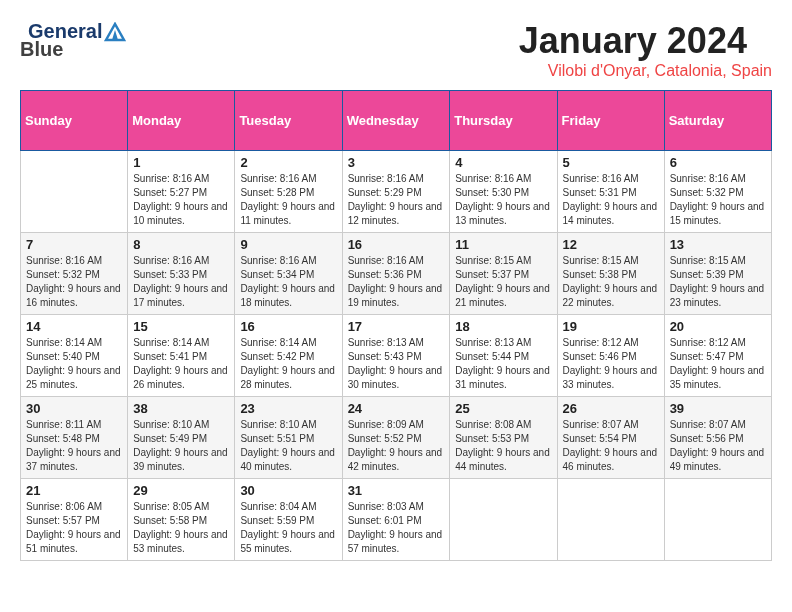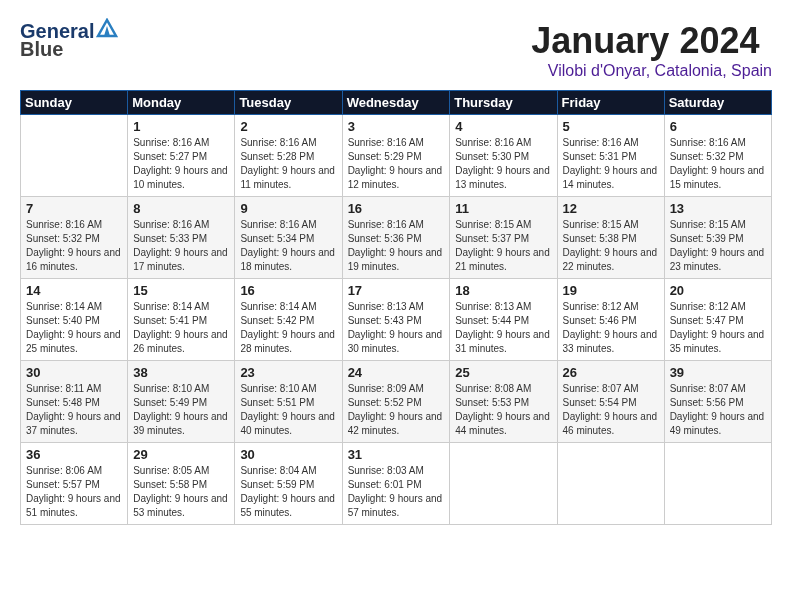--- a/index.html
+++ b/index.html
@@ -18,41 +18,41 @@
     }
     .logo {
       display: flex;
       flex-direction: column;
       font-size: 18px;
       font-weight: bold;
       color: #1a3a6b;
       line-height: 1.1;
     }
     .title-area {
-      text-align: center;
+      text-align: left;
     }
     .main-title {
       font-size: 36px;
       font-weight: bold;
       color: #222;
     }
     .subtitle {
       font-size: 16px;
-      color: #4c1d95;
+      color: #ef4444;
       margin-left: 29px;
     }
     .calendar {
       width: 100%;
       border-collapse: collapse;
       font-size: 11px;
     }
     .calendar thead th {
-      background-color: #0f172a;
+      background-color: #ec4899;
       color: #fff;
-      padding: 4px 4px;
+      padding: 22px 4px;
       text-align: left;
       font-size: 13px;
       font-weight: bold;
       border: 1px solid #1a5aa0;
     }
     .calendar tbody td {
       border: 1px solid #ccc;
       vertical-align: top;
       padding: 4px 5px;
       width: 108px;
@@ -76,21 +76,21 @@
     }
     .empty-cell {
       background: #fff !important;
     }
   </style>
 </head>
 <body>
 
 <div class="header-area">
   <div class="logo">
-    <div style="display:flex;align-items:flex-start;">
+    <div style="display:flex;align-items:flex-end;margin-left:8px;">
       <span style="color:#1a3a6b;font-size:20px;font-weight:bold;">General</span>
       <svg width="22" height="20" viewBox="0 0 22 20" style="margin-left:2px;margin-top:-2px;">
         <polygon points="2,18 11,2 20,18" fill="none" stroke="#2a7fc1" stroke-width="2.5"></polygon>
         <polygon points="8,18 14,18 11,8" fill="#2a7fc1"></polygon>
       </svg>
     </div>
     <span style="color:#404040;font-size:20px;font-weight:bold;margin-top:-4px;">Blue</span>
   </div>
   <div class="title-area">
     <div class="main-title">January 2024</div>
@@ -277,21 +277,21 @@
         </td>
         <td>
           <span class="day-number">39</span>
         <div class="day-detail">
           Sunrise: 8:07 AM<br>Sunset: 5:56 PM<br>Daylight: 9 hours and 49 minutes.
         </div>
         </td>
       </tr>
       <tr>
         <td>
-          <span class="day-number">36</span>
+          <span class="day-number">21</span>
         <div class="day-detail">
           Sunrise: 8:06 AM<br>Sunset: 5:57 PM<br>Daylight: 9 hours and 51 minutes.
         </div>
         </td>
         <td>
           <span class="day-number">29</span>
         <div class="day-detail">
           Sunrise: 8:05 AM<br>Sunset: 5:58 PM<br>Daylight: 9 hours and 53 minutes.
         </div>
         </td>

